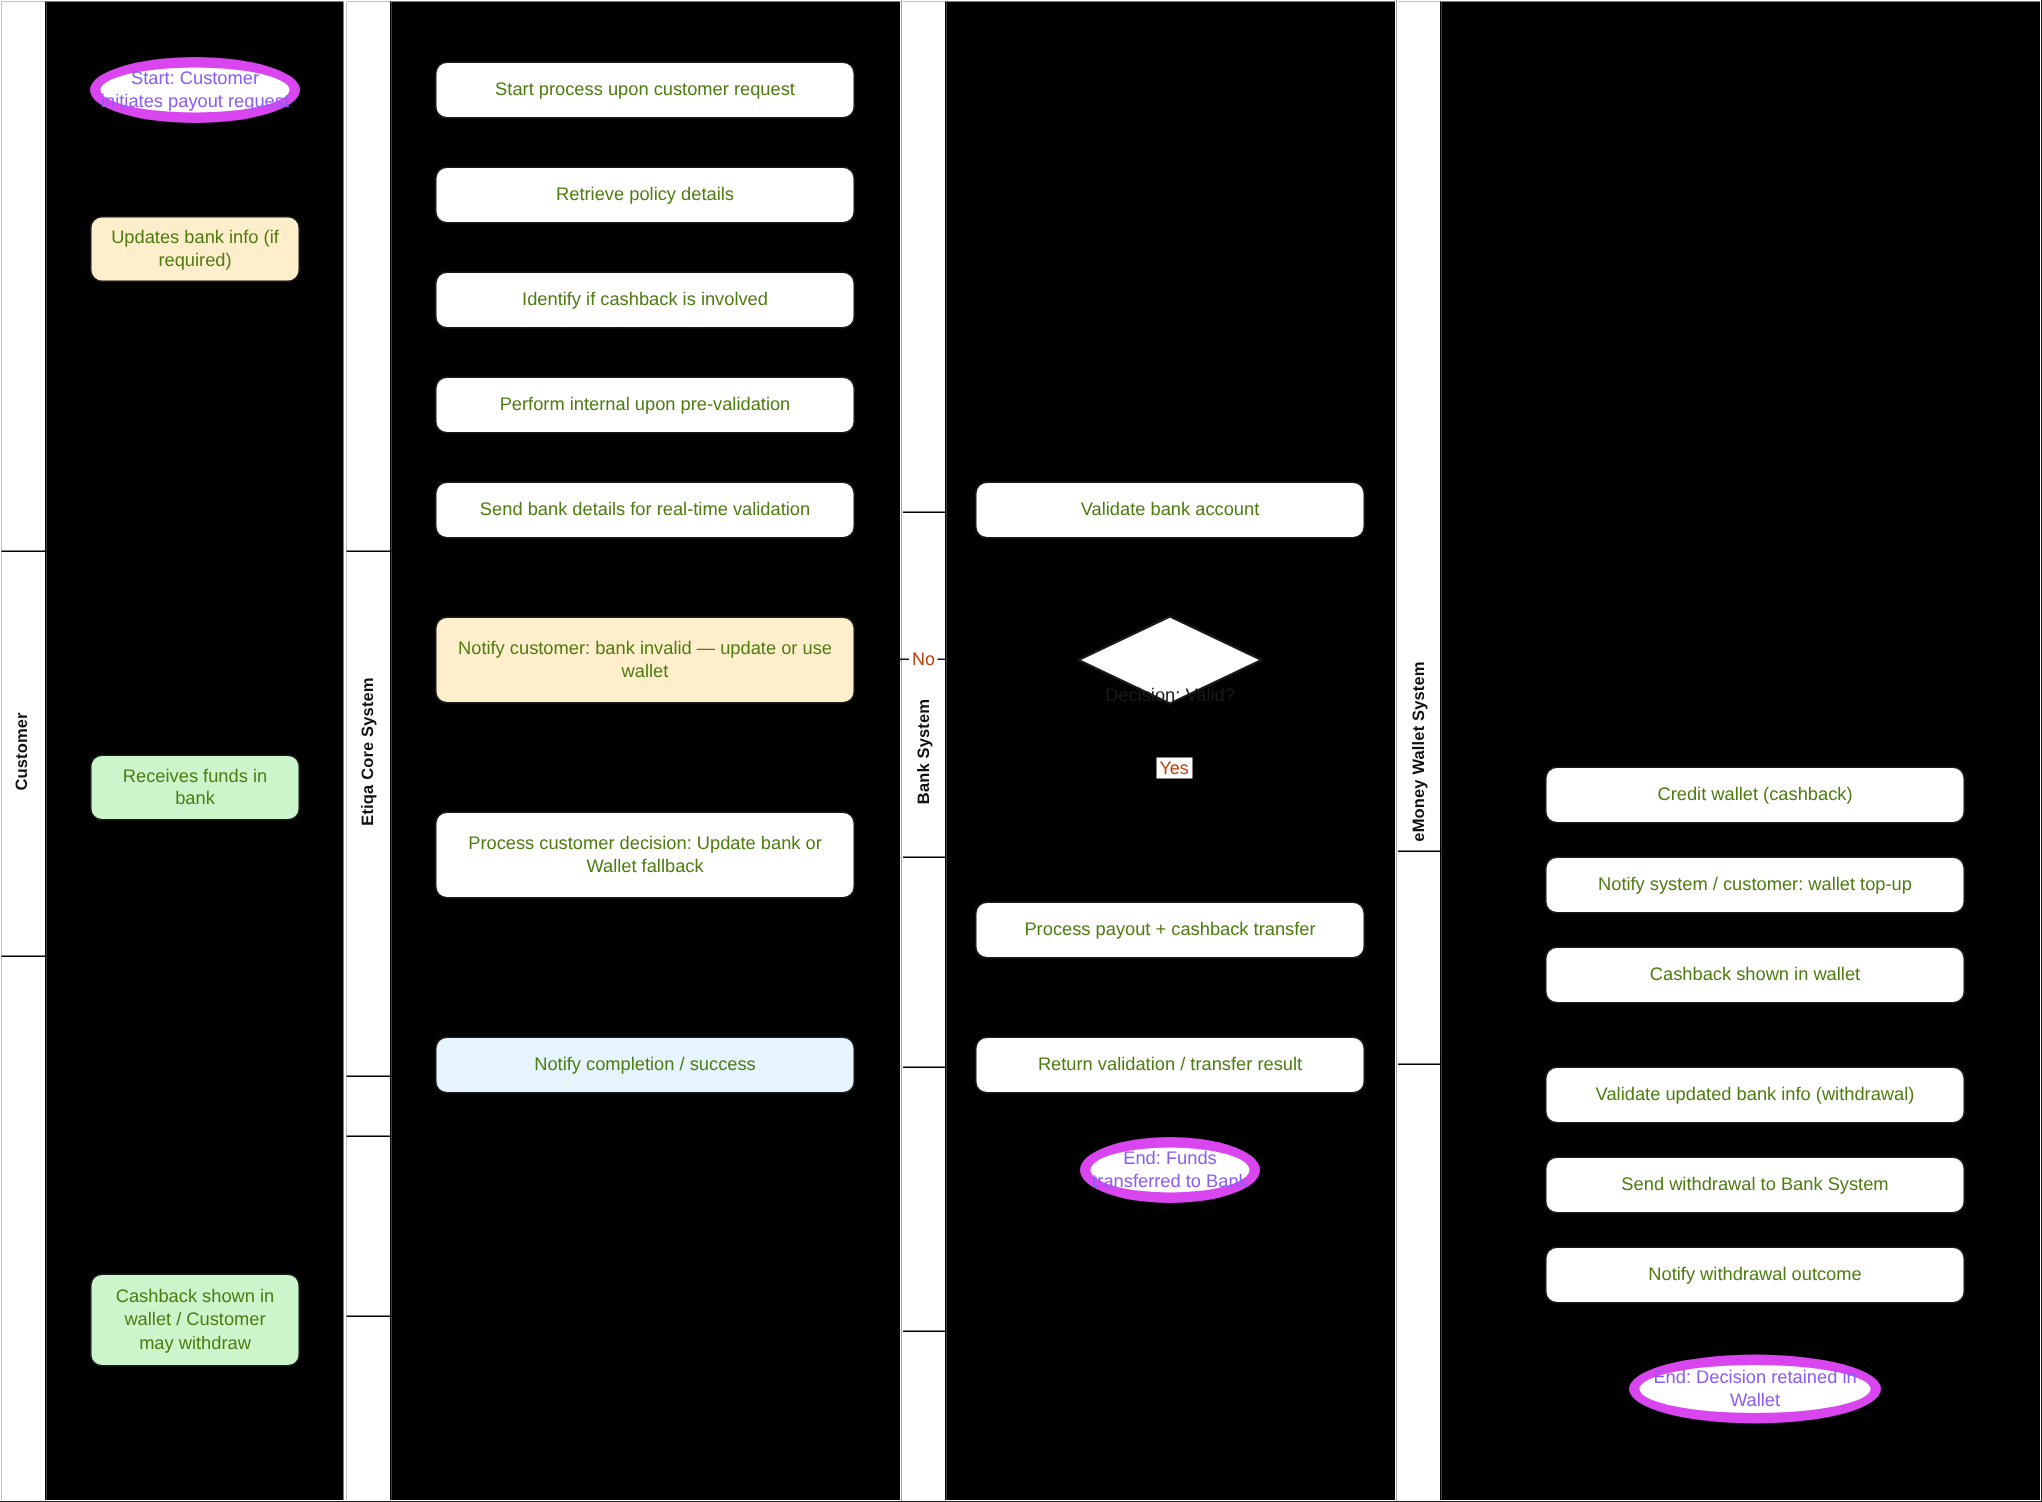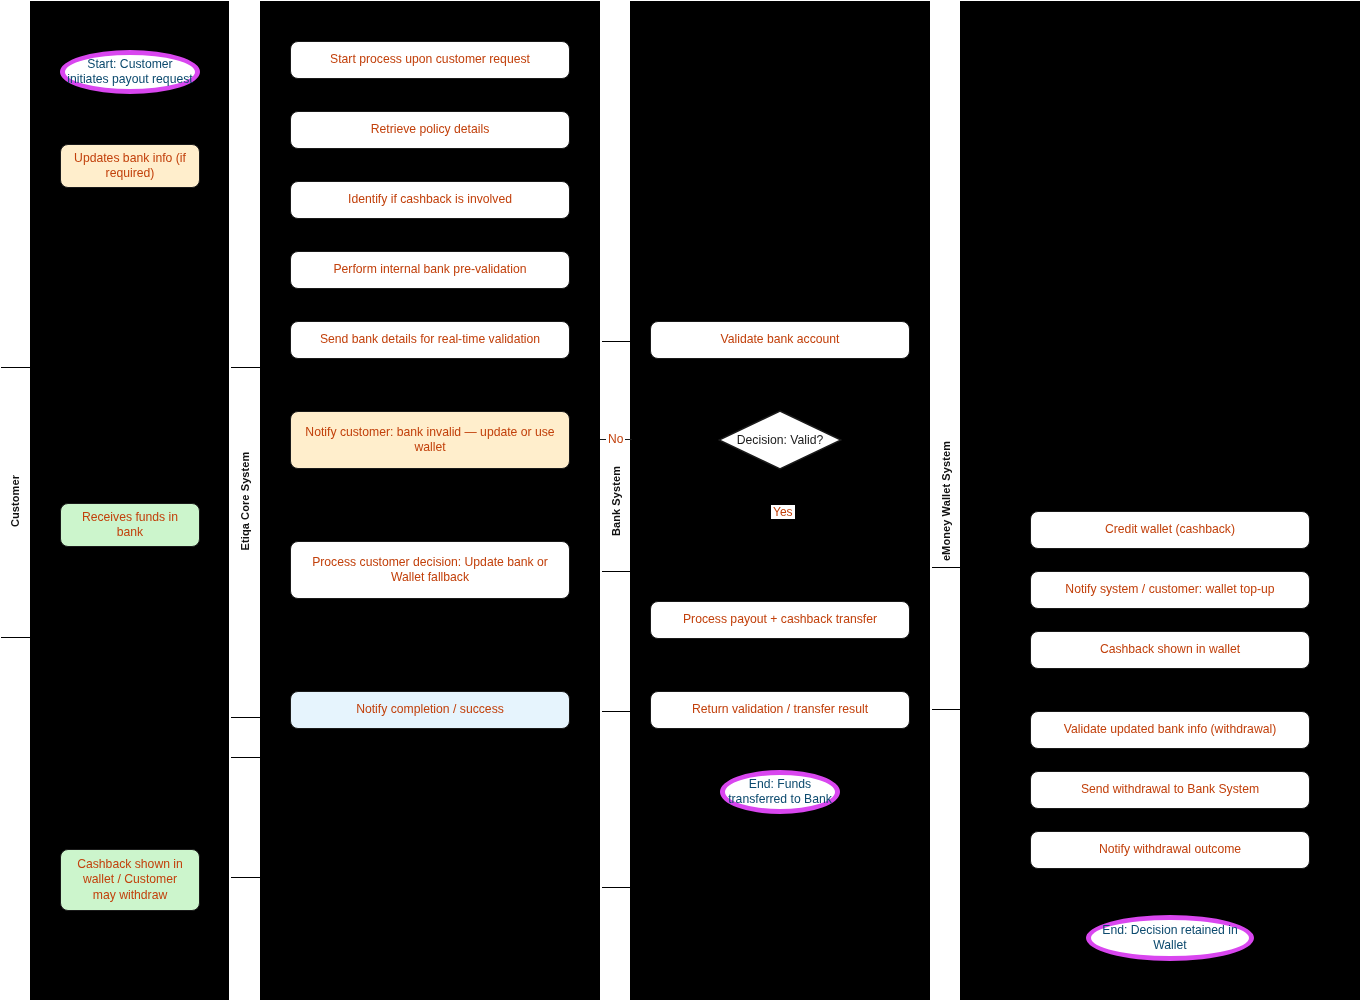--- a/index.html
+++ b/index.html
@@ -55,51 +55,50 @@
   .node {
     position: absolute;
     box-sizing: border-box;
     display: flex;
     align-items: center;
     justify-content: center;
     text-align: center;
     border: 1px solid #1a1a1a;
     border-radius: 8px;
     background: #ffffff;
-    color: #c2410c;
+    color: #4d7c0f;
     font-size: 12.2px;
     line-height: 1.25;
     padding: 4px 10px;
   }
   .node.warn   { background: #ffeecc; }
   .node.ok     { background: #ccf5cc; }
   .node.info   { background: #e6f4fd; }
 
   
   .terminator {
     position: absolute;
     box-sizing: border-box;
     display: flex;
     align-items: center;
     justify-content: center;
     text-align: center;
-    border: 5px solid #d946ef;
+    border: 7px solid #d946ef;
     border-radius: 50%;
     background: #ffffff;
-    color: #0c4a6e;
+    color: #8b5cf6;
     font-size: 12.2px;
     line-height: 1.2;
-    margin-top: 12px;
   }
 
   
   .diamond-wrap {
     position: absolute;
     display: flex;
-    align-items: center;
+    align-items: flex-end;
     justify-content: center;
   }
   .diamond-shape {
     position: absolute;
     inset: 0;
   }
   .diamond-label {
     position: relative;
     z-index: 2;
     font-size: 12.2px;
@@ -169,21 +168,21 @@
 
   <div class="node" style="left:290px; top:111px; width:280px; height:38px;">
     <span>Retrieve policy details</span>
   </div>
 
   <div class="node" style="left:290px; top:181px; width:280px; height:38px;">
     <span>Identify if cashback is involved</span>
   </div>
 
   <div class="node" style="left:290px; top:251px; width:280px; height:38px;">
-    <span>Perform internal bank pre-validation</span>
+    <span>Perform internal upon pre-validation</span>
   </div>
 
   <div class="node" style="left:290px; top:321px; width:280px; height:38px;">
     <span>Send bank details for real-time validation</span>
   </div>
 
   <div class="node warn" style="left:290px; top:411px; width:280px; height:58px;">
     <span>Notify customer: bank invalid — update or use wallet</span>
   </div>
 

